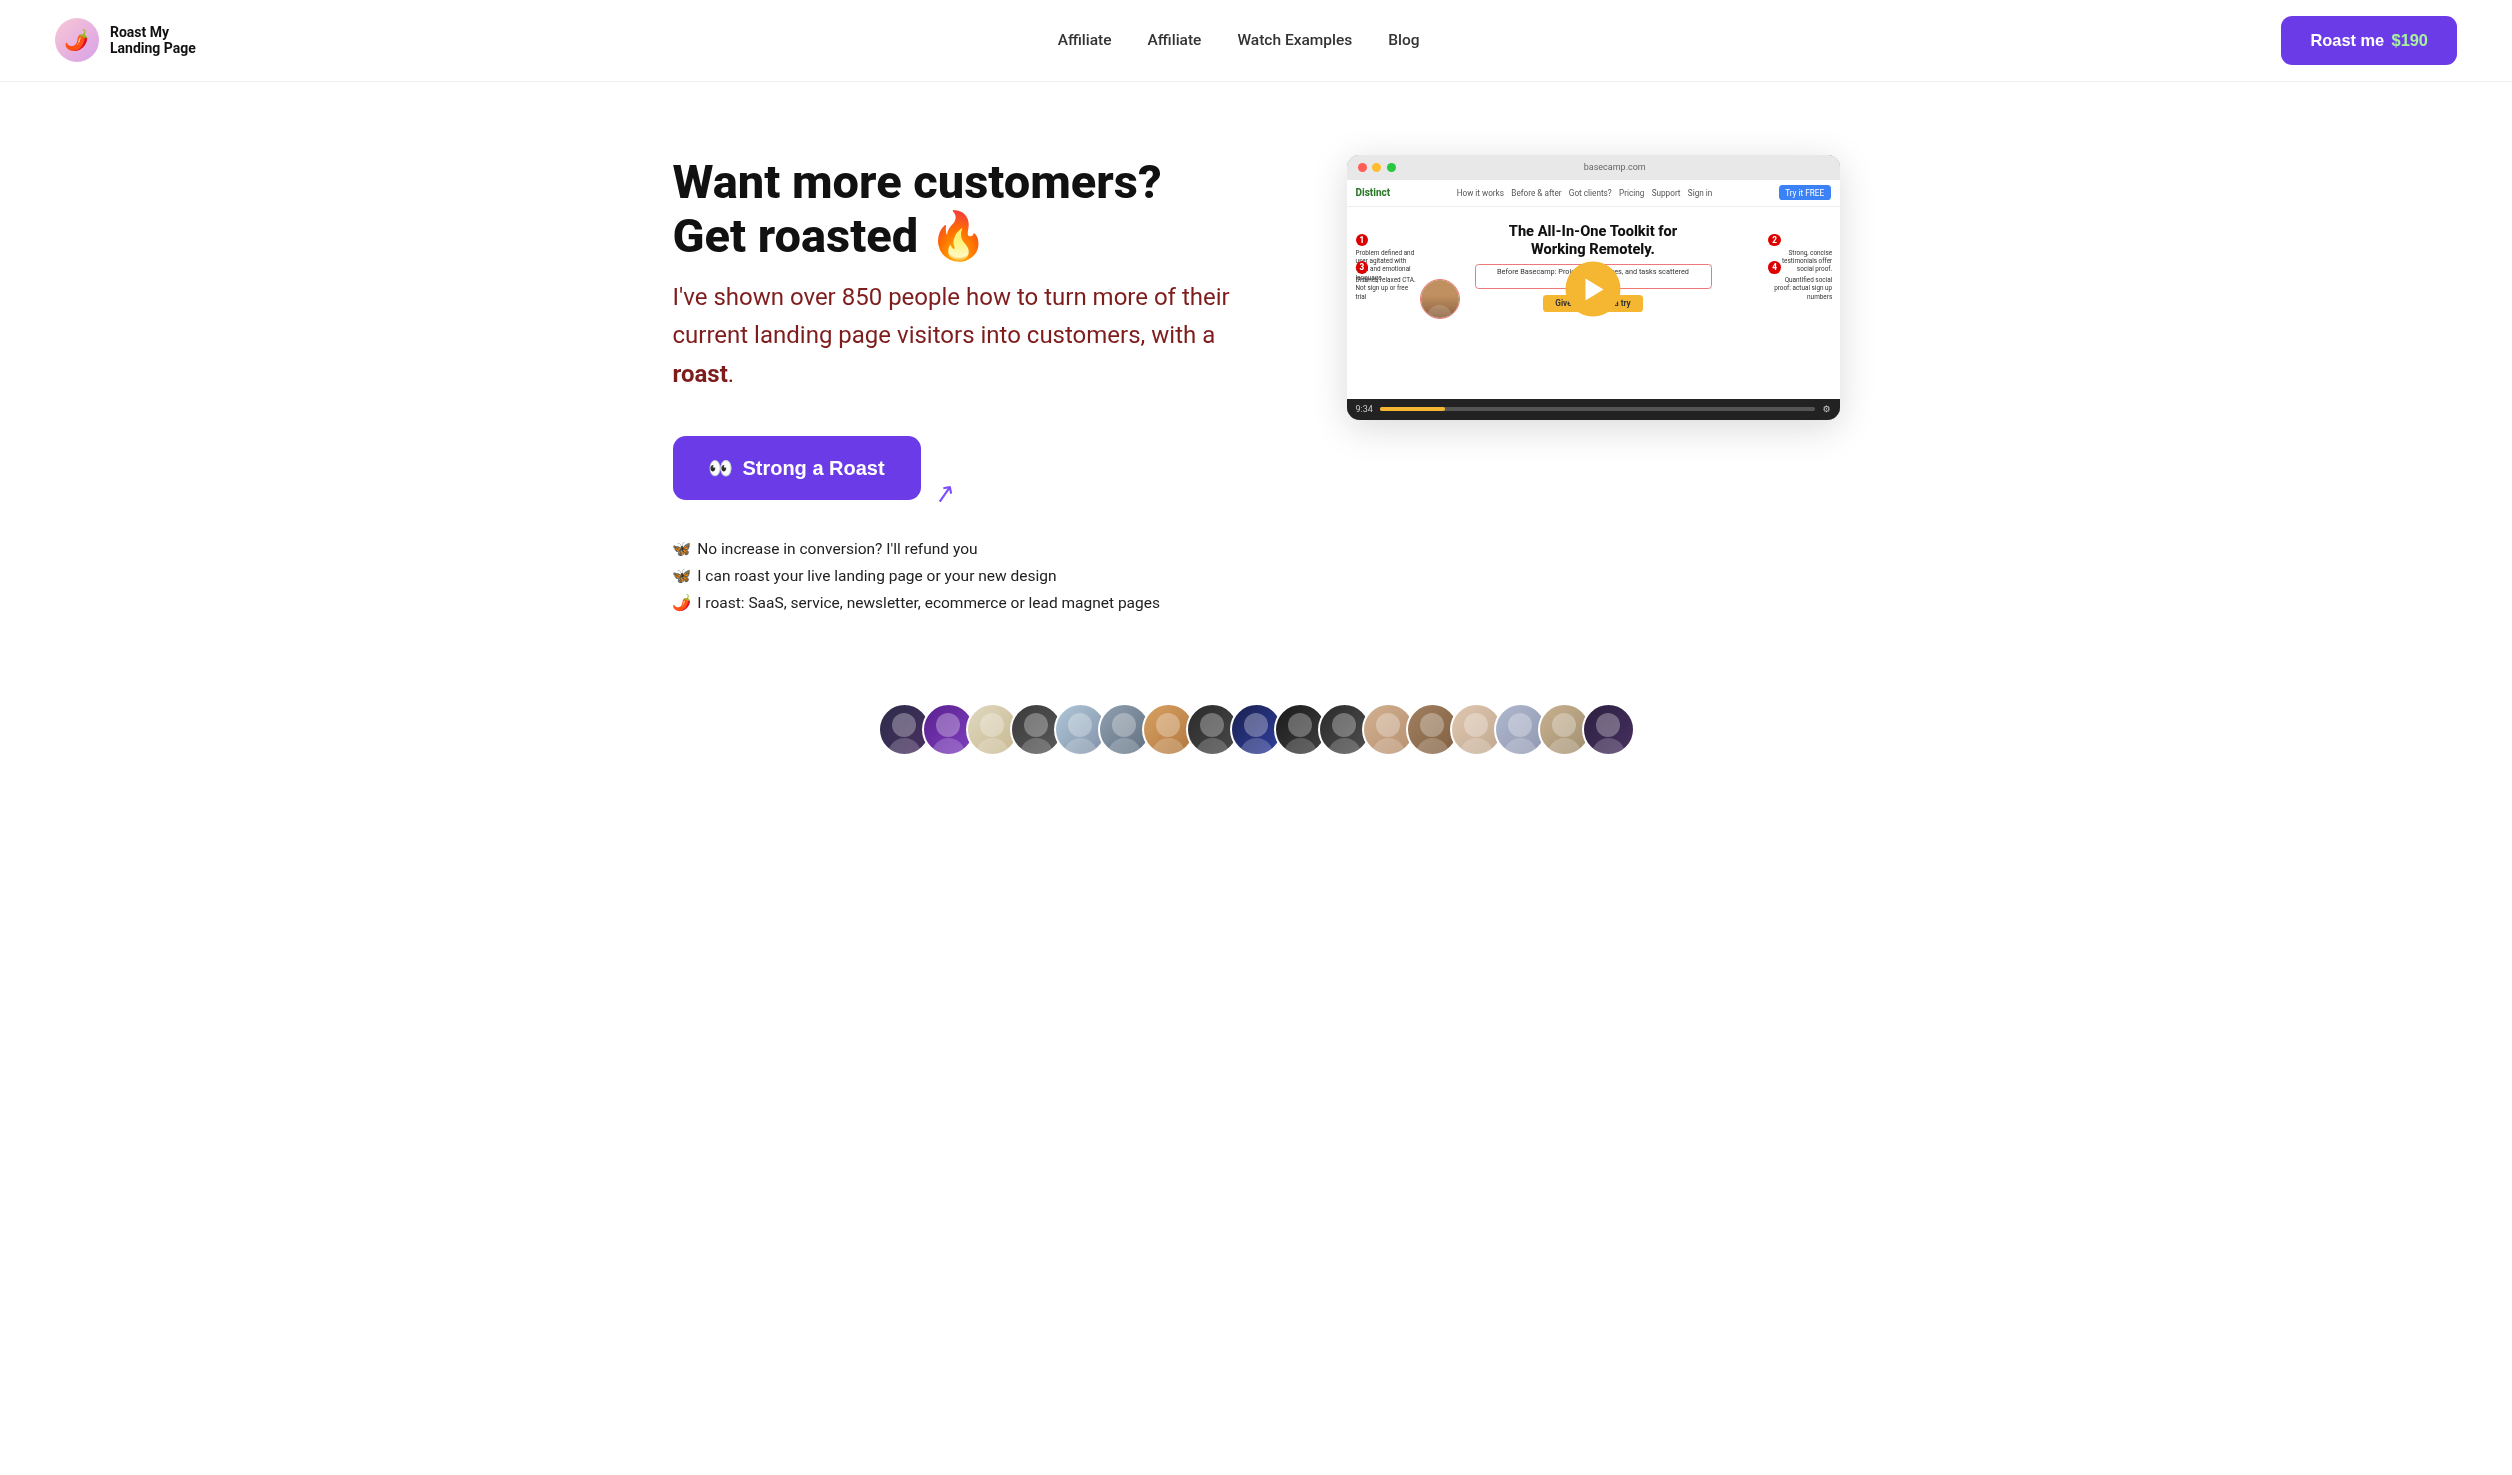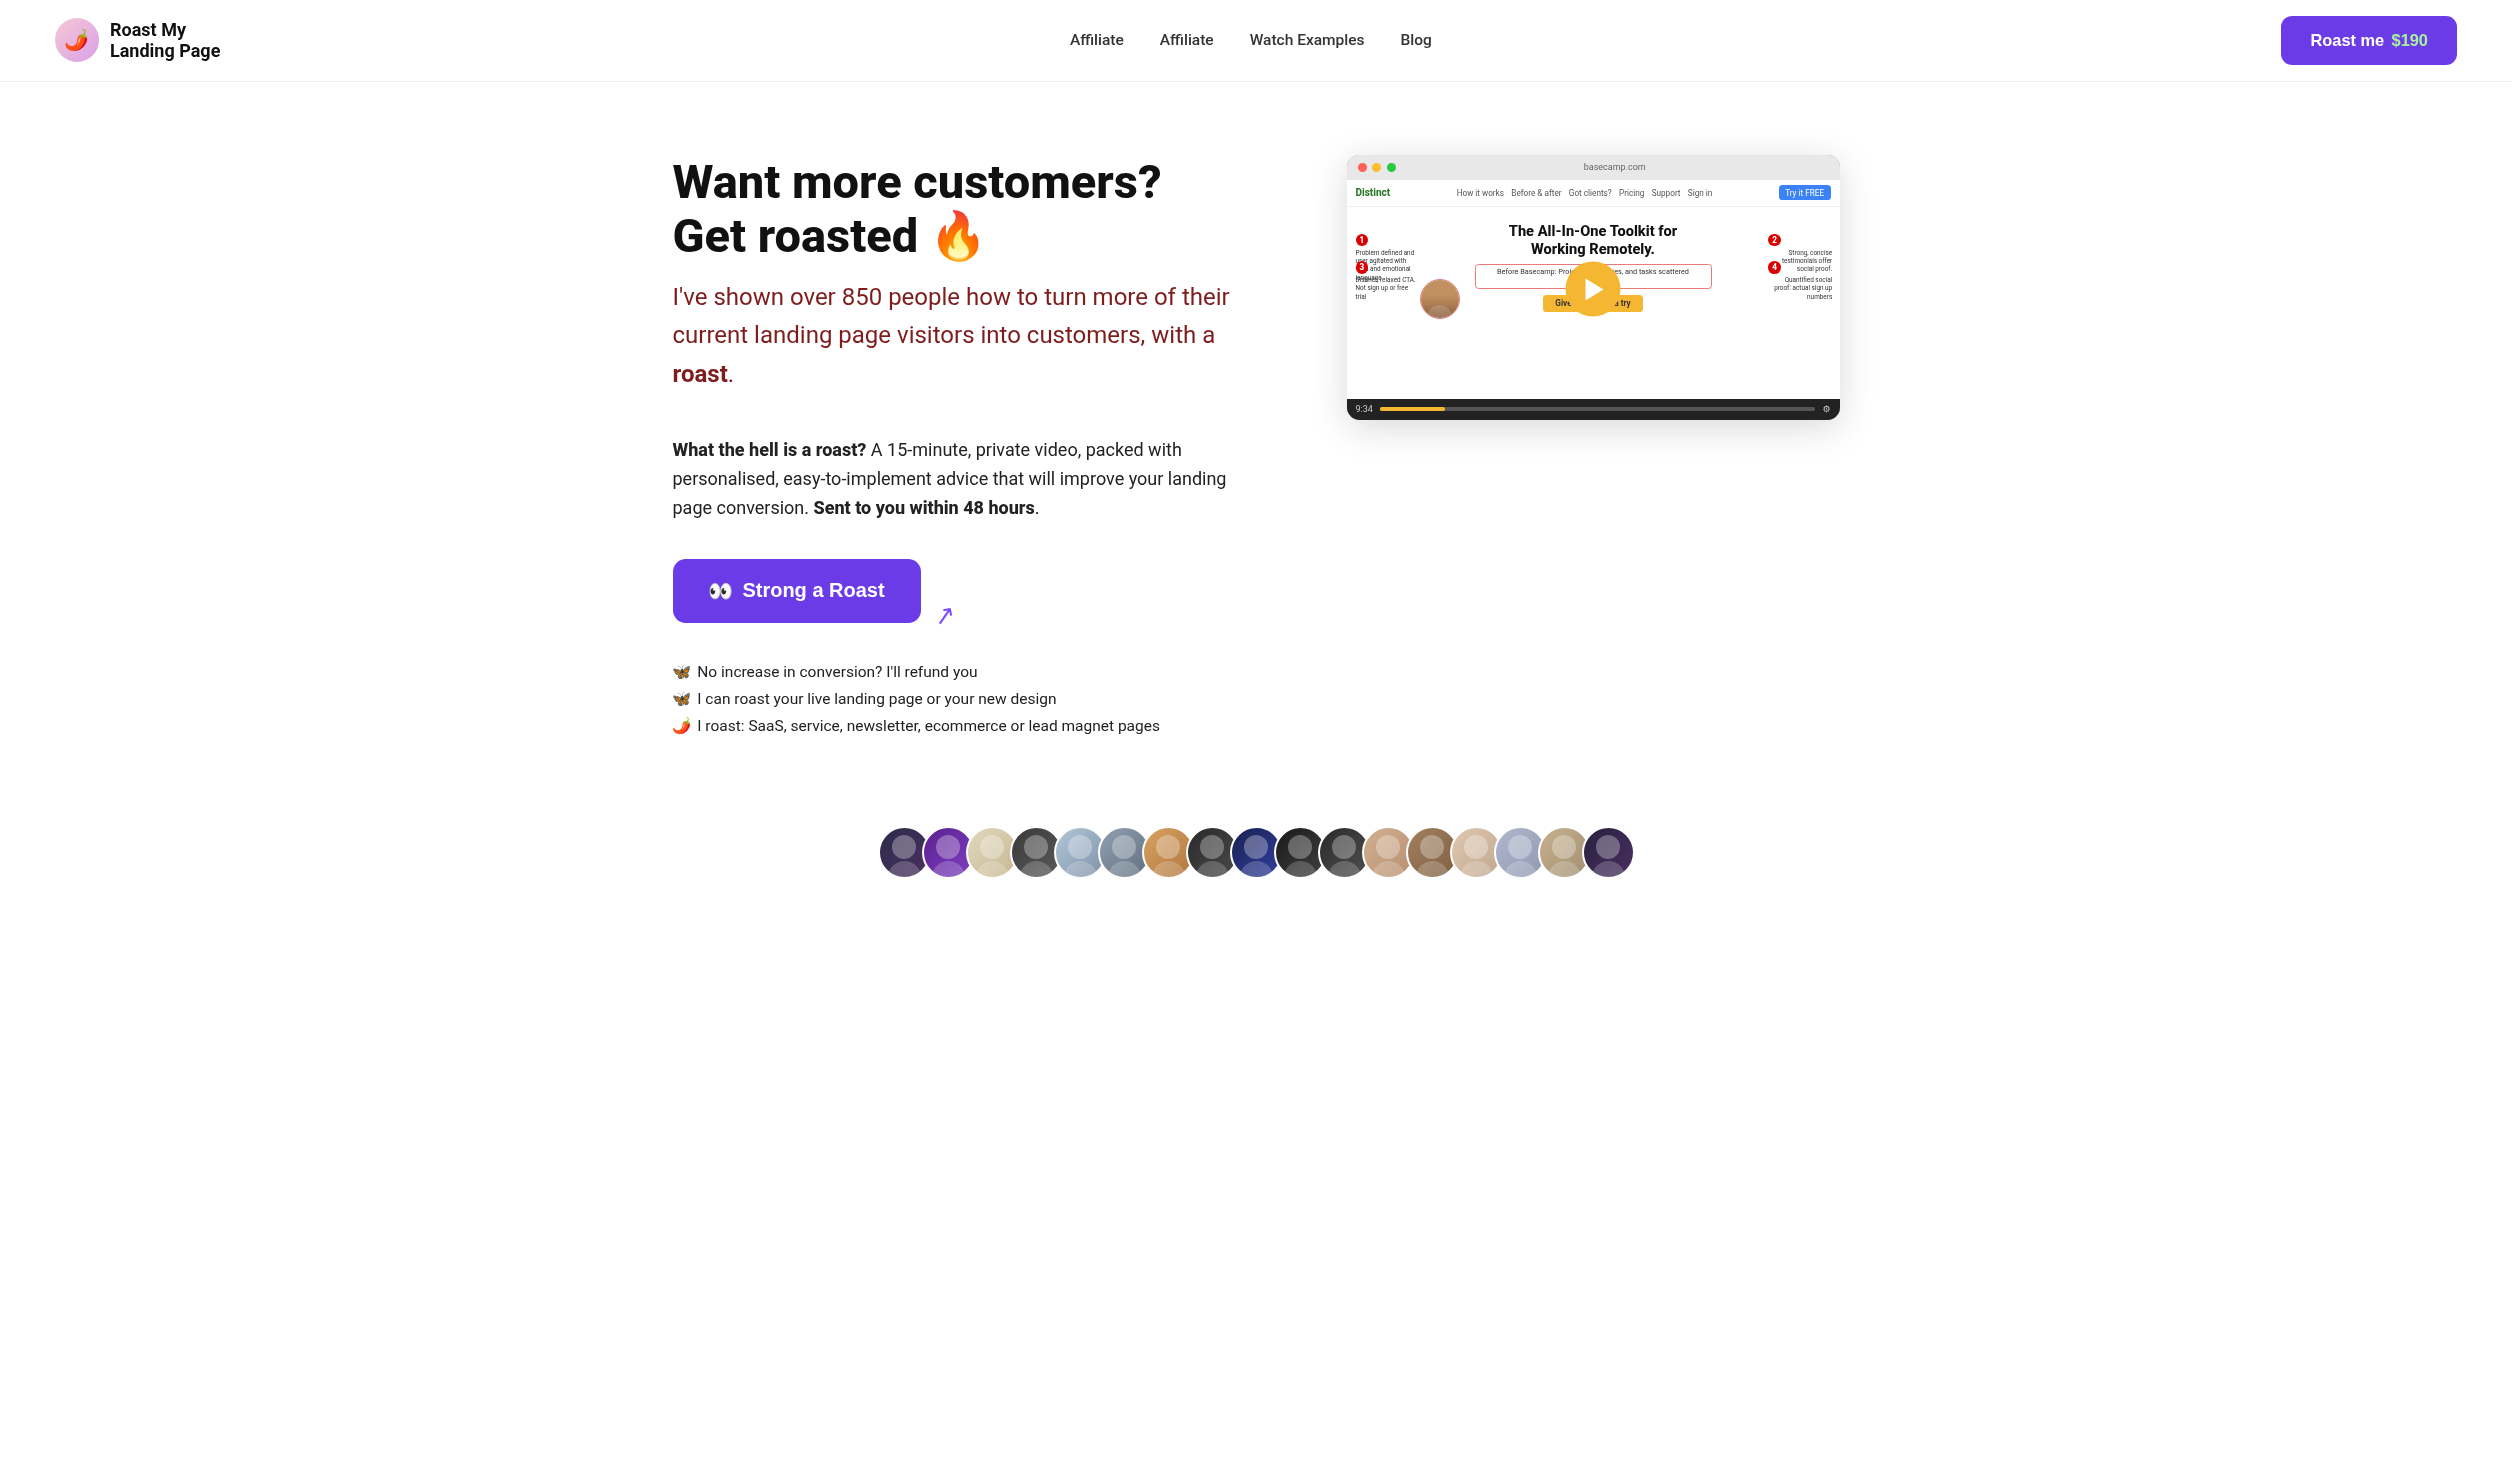--- a/index.html
+++ b/index.html
@@ -28,21 +28,21 @@
       width: 44px;
       height: 44px;
       border-radius: 50%;
       background: linear-gradient(135deg, #f8c8d4, #d8a0e8);
       display: flex;
       align-items: center;
       justify-content: center;
       font-size: 20px;
     }
     .nav-brand-text {
-      font-size: 18px;
+      font-size: 14px;
       font-weight: 700;
       line-height: 1.2;
       color: #111;
     }
     .nav-links {
       display: flex;
       align-items: center;
       gap: 36px;
     }
     .nav-link {
@@ -355,25 +355,20 @@
 
 <section class="hero">
   <div class="hero-left">
     <h1 class="hero-headline">
       Want more customers?<br>Get roasted 🔥
     </h1>
     <p class="hero-subtext">
       I've shown over 850 people how to turn more of their current
       landing page visitors into customers, with a <strong>roast</strong>.
     </p>
-    <p class="hero-question">
-      <strong>What the hell is a roast?</strong> A 15-minute, private video, packed with
-      personalised, easy-to-implement advice that will improve your
-      landing page conversion. <strong>Sent to you within 48 hours</strong>.
-    </p>
     <div style="position:relative;display:inline-block;">
       <button class="watch-btn">
         <span>👀</span>
         <span>Strong a Roast</span>
       </button>
       <span class="arrow-deco" style="position:absolute;right:-35px;bottom:7.3px;font-size:25.5px;color:#7c4dff;">↗</span>
     </div>
 
     <div class="guarantees">
       <div class="guarantee-item">

